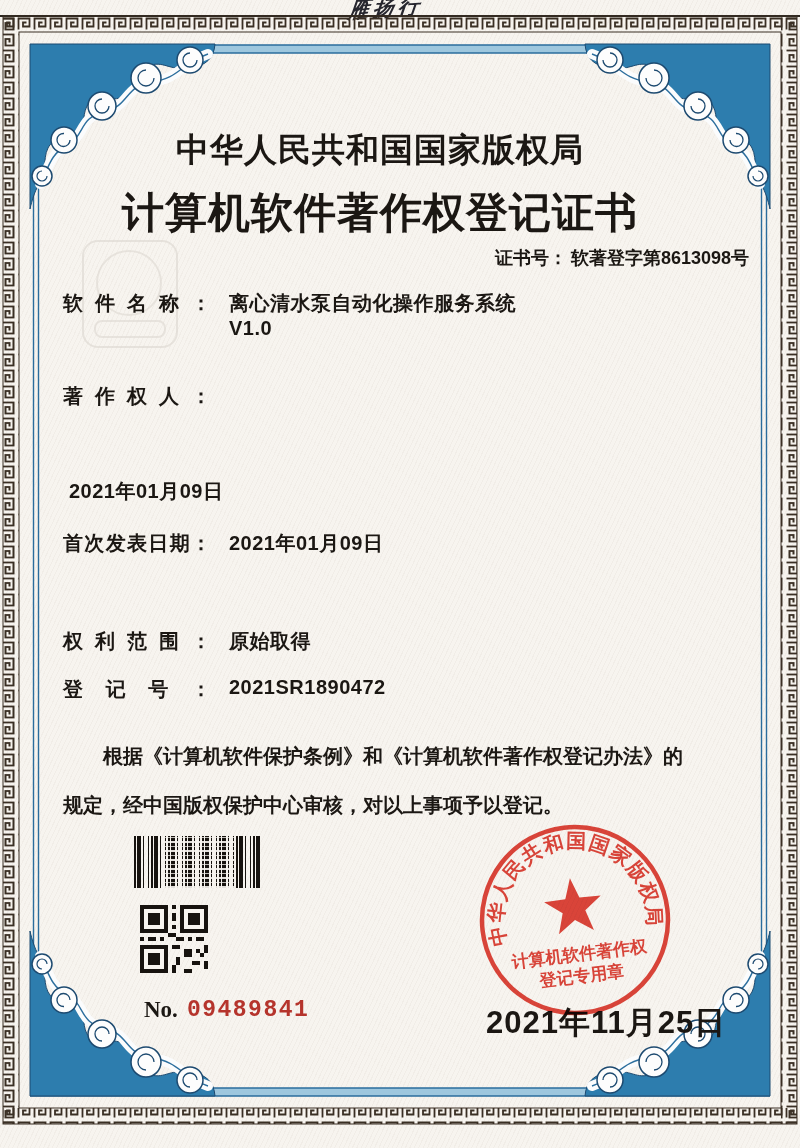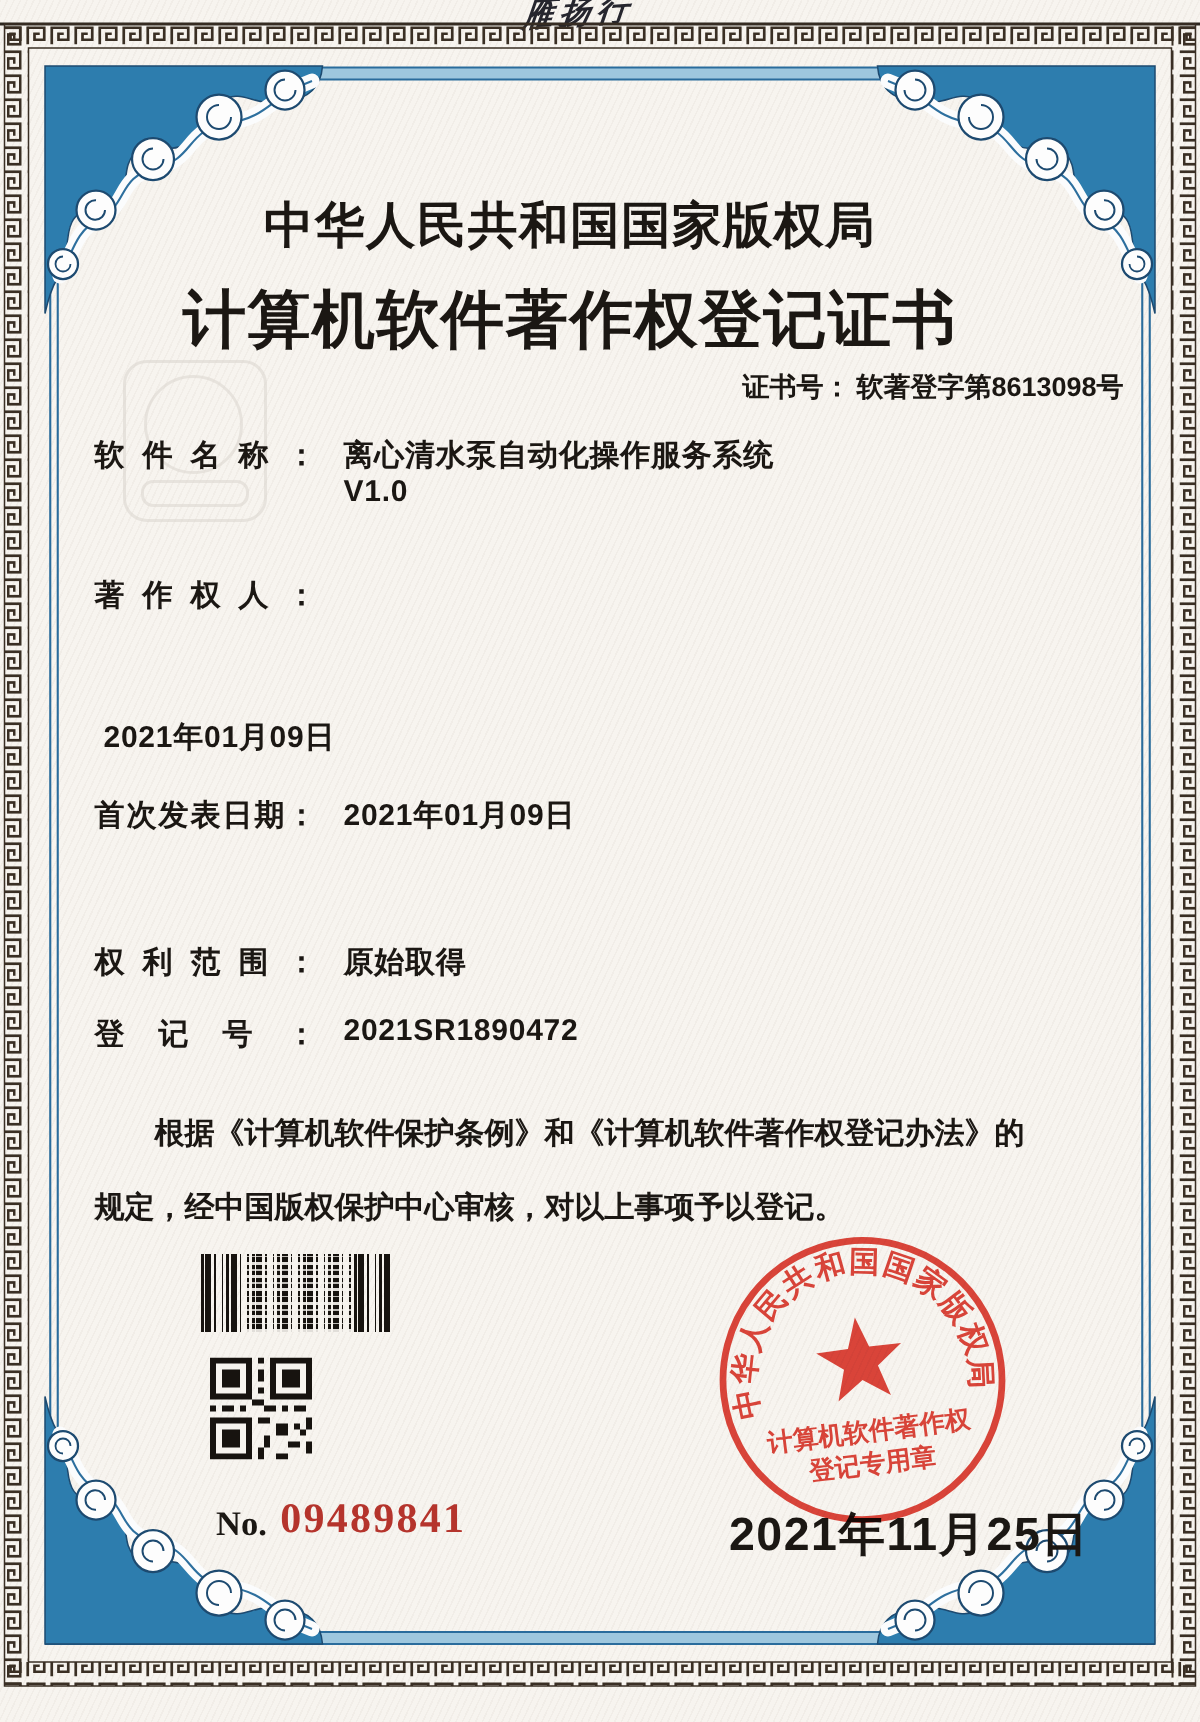--- a/index.html
+++ b/index.html
@@ -38,21 +38,21 @@
   .statement{left:63px;top:732px;width:690px;font-size:20px;font-weight:700;line-height:49px;}
   .statement .l1{text-indent:2em;}
   
   .barcode{left:134px;top:836px;width:128px;height:52px;
         background:repeating-linear-gradient(90deg,#17130f 0 2px,transparent 2px 3px,#17130f 3px 7px,transparent 7px 9px,#17130f 9px 10px,transparent 10px 14px,#17130f 14px 15px,transparent 15px 17px);}
   .barcode .noise{position:absolute;left:28px;top:0;width:72px;height:52px;
         background:repeating-linear-gradient(0deg,rgba(247,244,239,.9) 0 2px,transparent 2px 5px,rgba(247,244,239,.75) 5px 6px,transparent 6px 9px);}
   
   .serial{left:112px;top:997px;display:flex;align-items:flex-end;gap:9px;margin-left:32px;}
   .serial .no{font-family:"Liberation Serif","DejaVu Serif",serif;font-weight:700;font-size:23px;}
-  .serial .num{font-family:Liberation Serif, serif;font-size:28px;
+  .serial .num{font-family:Liberation Mono, monospace;font-size:23px;
         color:#b5342c;letter-spacing:1.5px;font-weight:700;}
   
   .date{left:486px;top:1002px;font-size:31px;font-weight:700;letter-spacing:1px;}
   svg.seal{position:absolute;left:467px;top:812px;opacity:.9;mix-blend-mode:multiply;pointer-events:none;}
   svg.qr{position:absolute;left:140px;top:905px;}
 </style>
 </head>
 <body>
 
 <div class="page">

